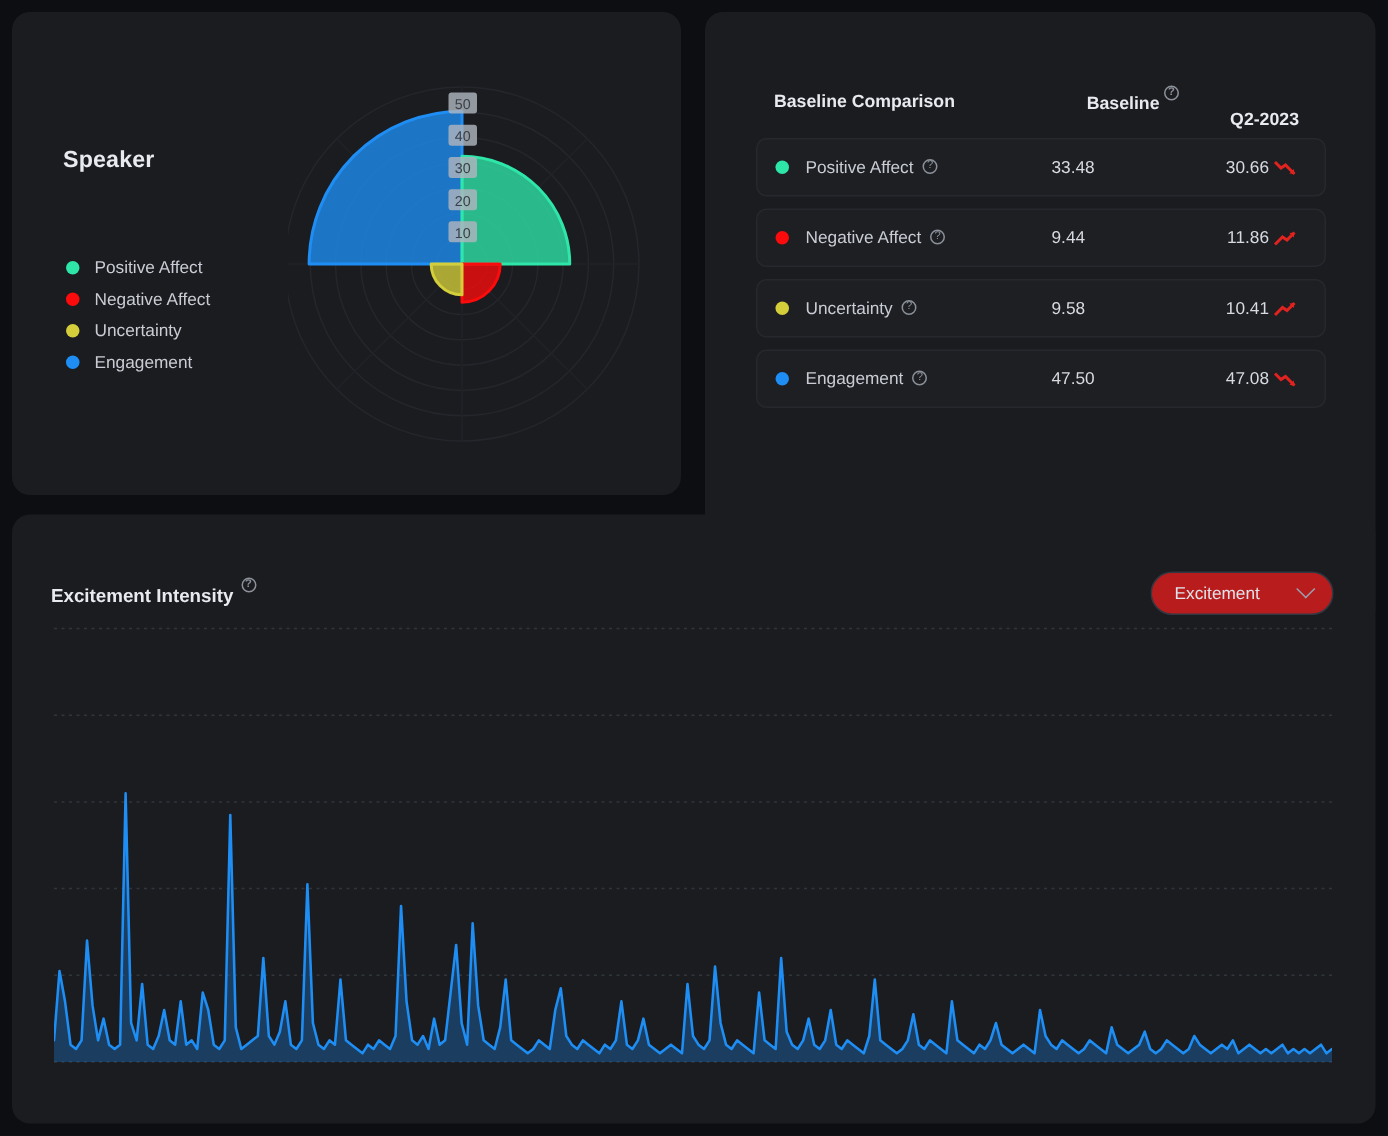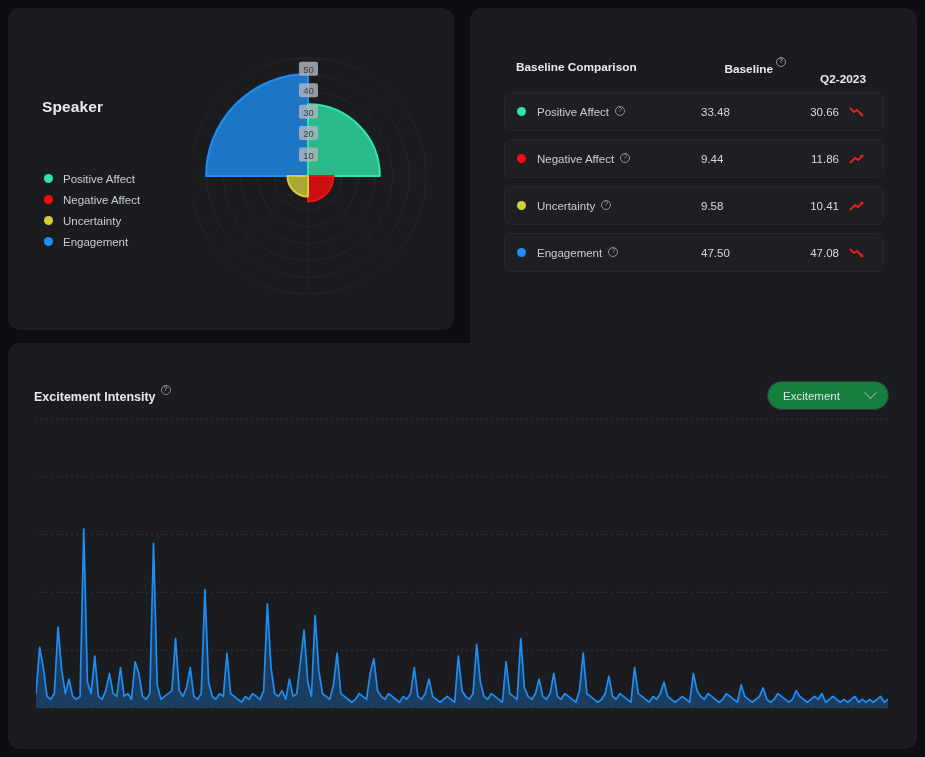--- a/index.html
+++ b/index.html
@@ -64,34 +64,34 @@
   .trow {
     display: flex; align-items: center; height: 39px;
     margin-top: 8px; padding: 0 12px;
     border: 1px solid #26282e; border-radius: 7px;
     background: #1d1f23;
   }
   .cell-name { flex: 1; display: flex; align-items: center; font-size: 11.5px; color: #c9ccd4; }
   .cell-dot { width: 9px; height: 9px; border-radius: 50%; margin-right: 11px; flex: none; }
   .cell-base { width: 84px; text-align: left; font-size: 11.5px; color: #d7dae0; }
   .cell-cur  { width: 86px; text-align: right; font-size: 11.5px; color: #d7dae0;
-               display: flex; align-items: center; justify-content: flex-end; gap: 10px; padding-right: 6px;}
+               display: flex; align-items: center; justify-content: flex-end; gap: 3px; padding-right: 6px;}
   .trend { width: 16px; height: 12px; flex: none; }
 
   
   #intensity-card { left: 8px; top: 343px; width: 909px; height: 406px; }
 
   .intensity-title {
     position: absolute; left: 34px; top: 386px;
     font-size: 12.5px; font-weight: bold; color: #e8eaf0;
   }
   #metric-select {
     position: absolute; right: 36px; top: 381px;
     width: 122px; height: 29px;
-    background: #15803d; border: 1px solid #323842; border-radius: 15px;
+    background: #b91c1c; border: 1px solid #323842; border-radius: 15px;
     display: flex; align-items: center; justify-content: space-between;
     padding: 0 13px 0 15px; cursor: pointer;
   }
   #metric-select .sel-label { font-size: 11.5px; color: #dfe3ea; }
   .chev { width: 9px; height: 9px; border-right: 1.6px solid #9aa2b0; border-bottom: 1.6px solid #9aa2b0;
           transform: rotate(45deg) translate(-2px,-2px); }
 
   #intensity-plot { position: absolute; left: 36px; top: 413px; width: 852px; height: 305px; }
 </style>
 </head>

